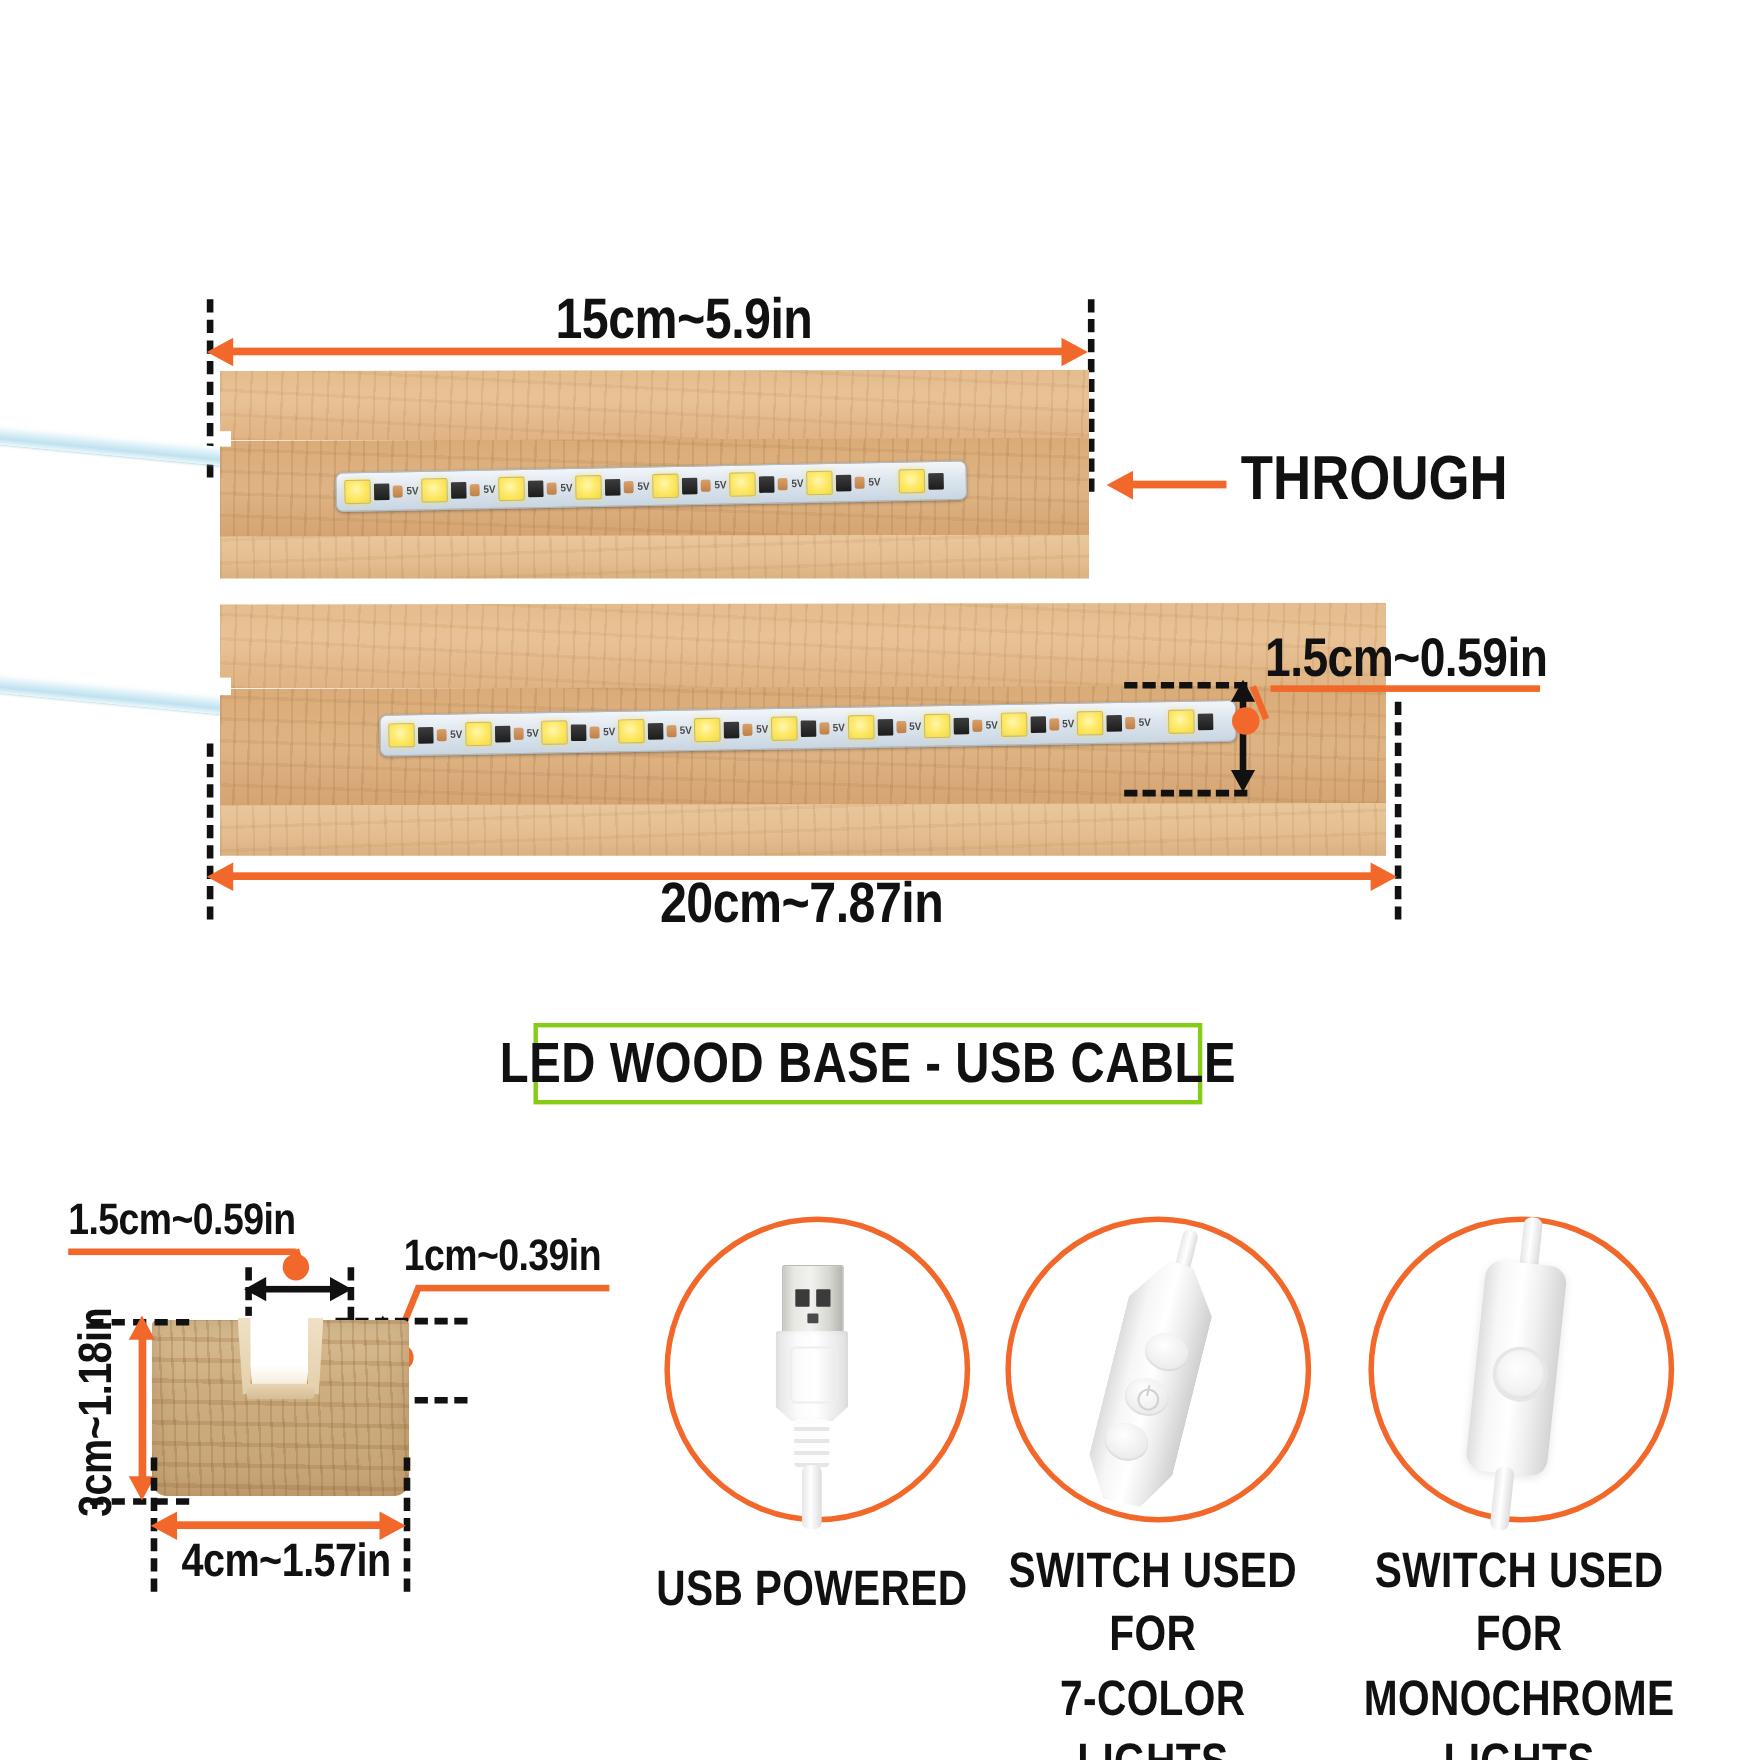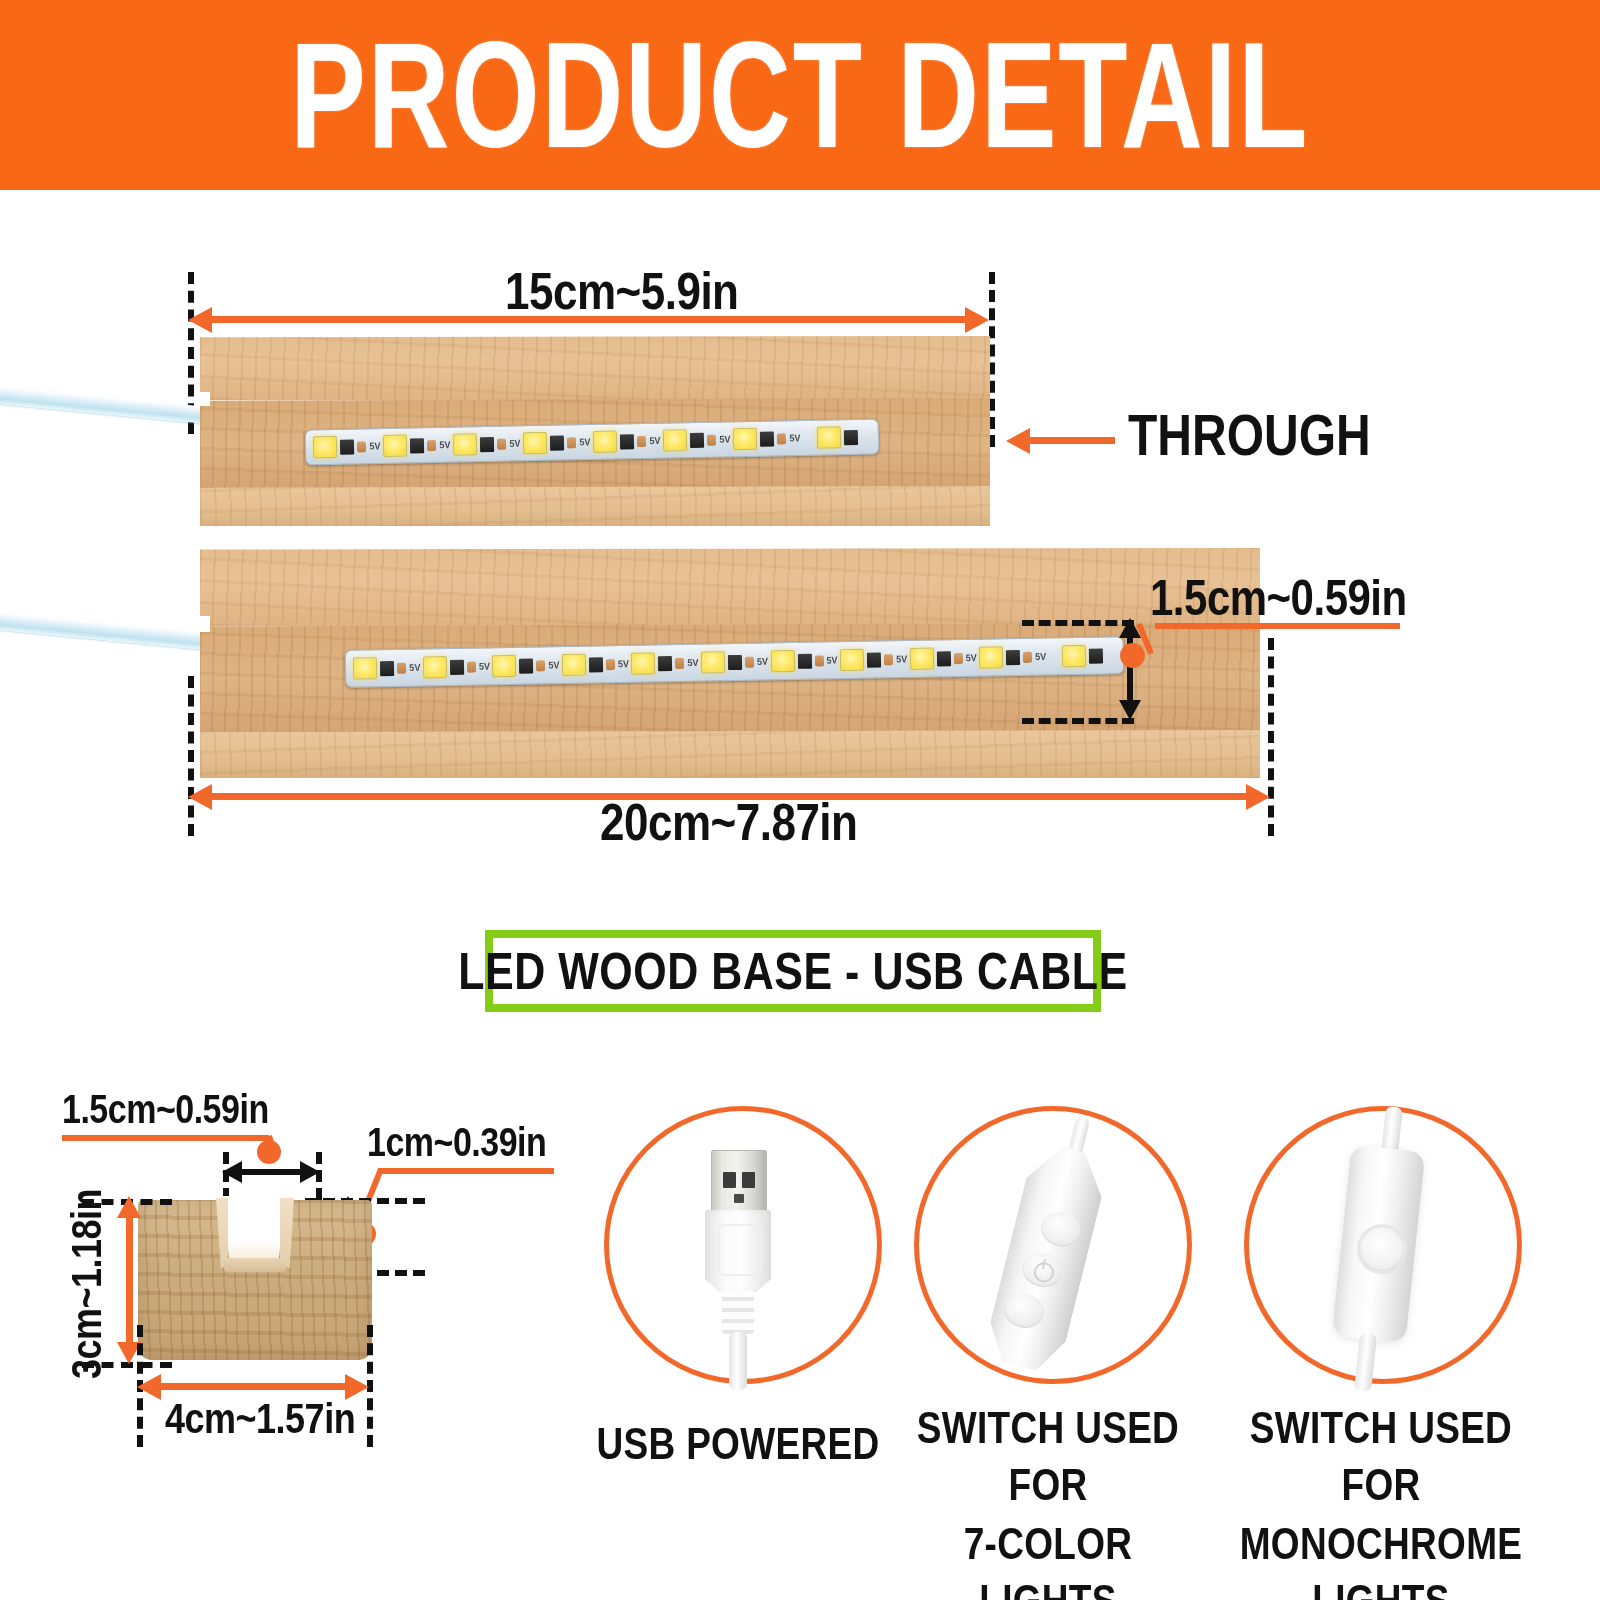--- a/index.html
+++ b/index.html
@@ -128,21 +128,21 @@
   .cable{
     position:absolute;
     background:linear-gradient(180deg,#ffffff 0%,#d9eef7 40%,#bfe2ef 70%,#e9f7fc 100%);
     border-radius:9px;
     box-shadow:0 1px 2px rgba(120,170,190,.45);
   }
 
   
   .label-box{
     position:absolute;
-    border:8px solid #84cc16;
+    border:4px solid #84cc16;
     background:#fff;
     display:flex;align-items:center;justify-content:center;text-align:center;
   }
   .label-box span{
     font-family:"Liberation Sans", sans-serif;
     font-weight:bold;font-size:43px;color:#111;
     transform:scaleY(1.2);letter-spacing:0.5px;white-space:nowrap;
   }
 
   
@@ -178,23 +178,20 @@
     line-height:1.28;
     transform:scaleY(1.22);
     letter-spacing:0.3px;
   }
 </style>
 </head>
 <body>
 
 <div class="page">
 
-  <div class="banner">
-    <div class="banner-title">PRODUCT DETAIL</div>
-  </div>
 
   <div class="dash-v" style="left:188px;top:272px;height:162px;"></div>
   <div class="dash-v" style="left:989px;top:272px;height:175px;"></div>
 
   <div class="odim odim-h" style="left:206px;top:316px;width:775px;"></div>
   <div class="arrow-l" style="left:188px;top:307px;"></div>
   <div class="arrow-r" style="left:965px;top:307px;"></div>
   <div class="dimtext" style="left:505px;top:266px;font-size:44px;">15cm~5.9in</div>
 
   <div class="cable" style="left:-10px;top:386px;width:225px;height:17px;transform:rotate(5.5deg);transform-origin:left center;"></div>

